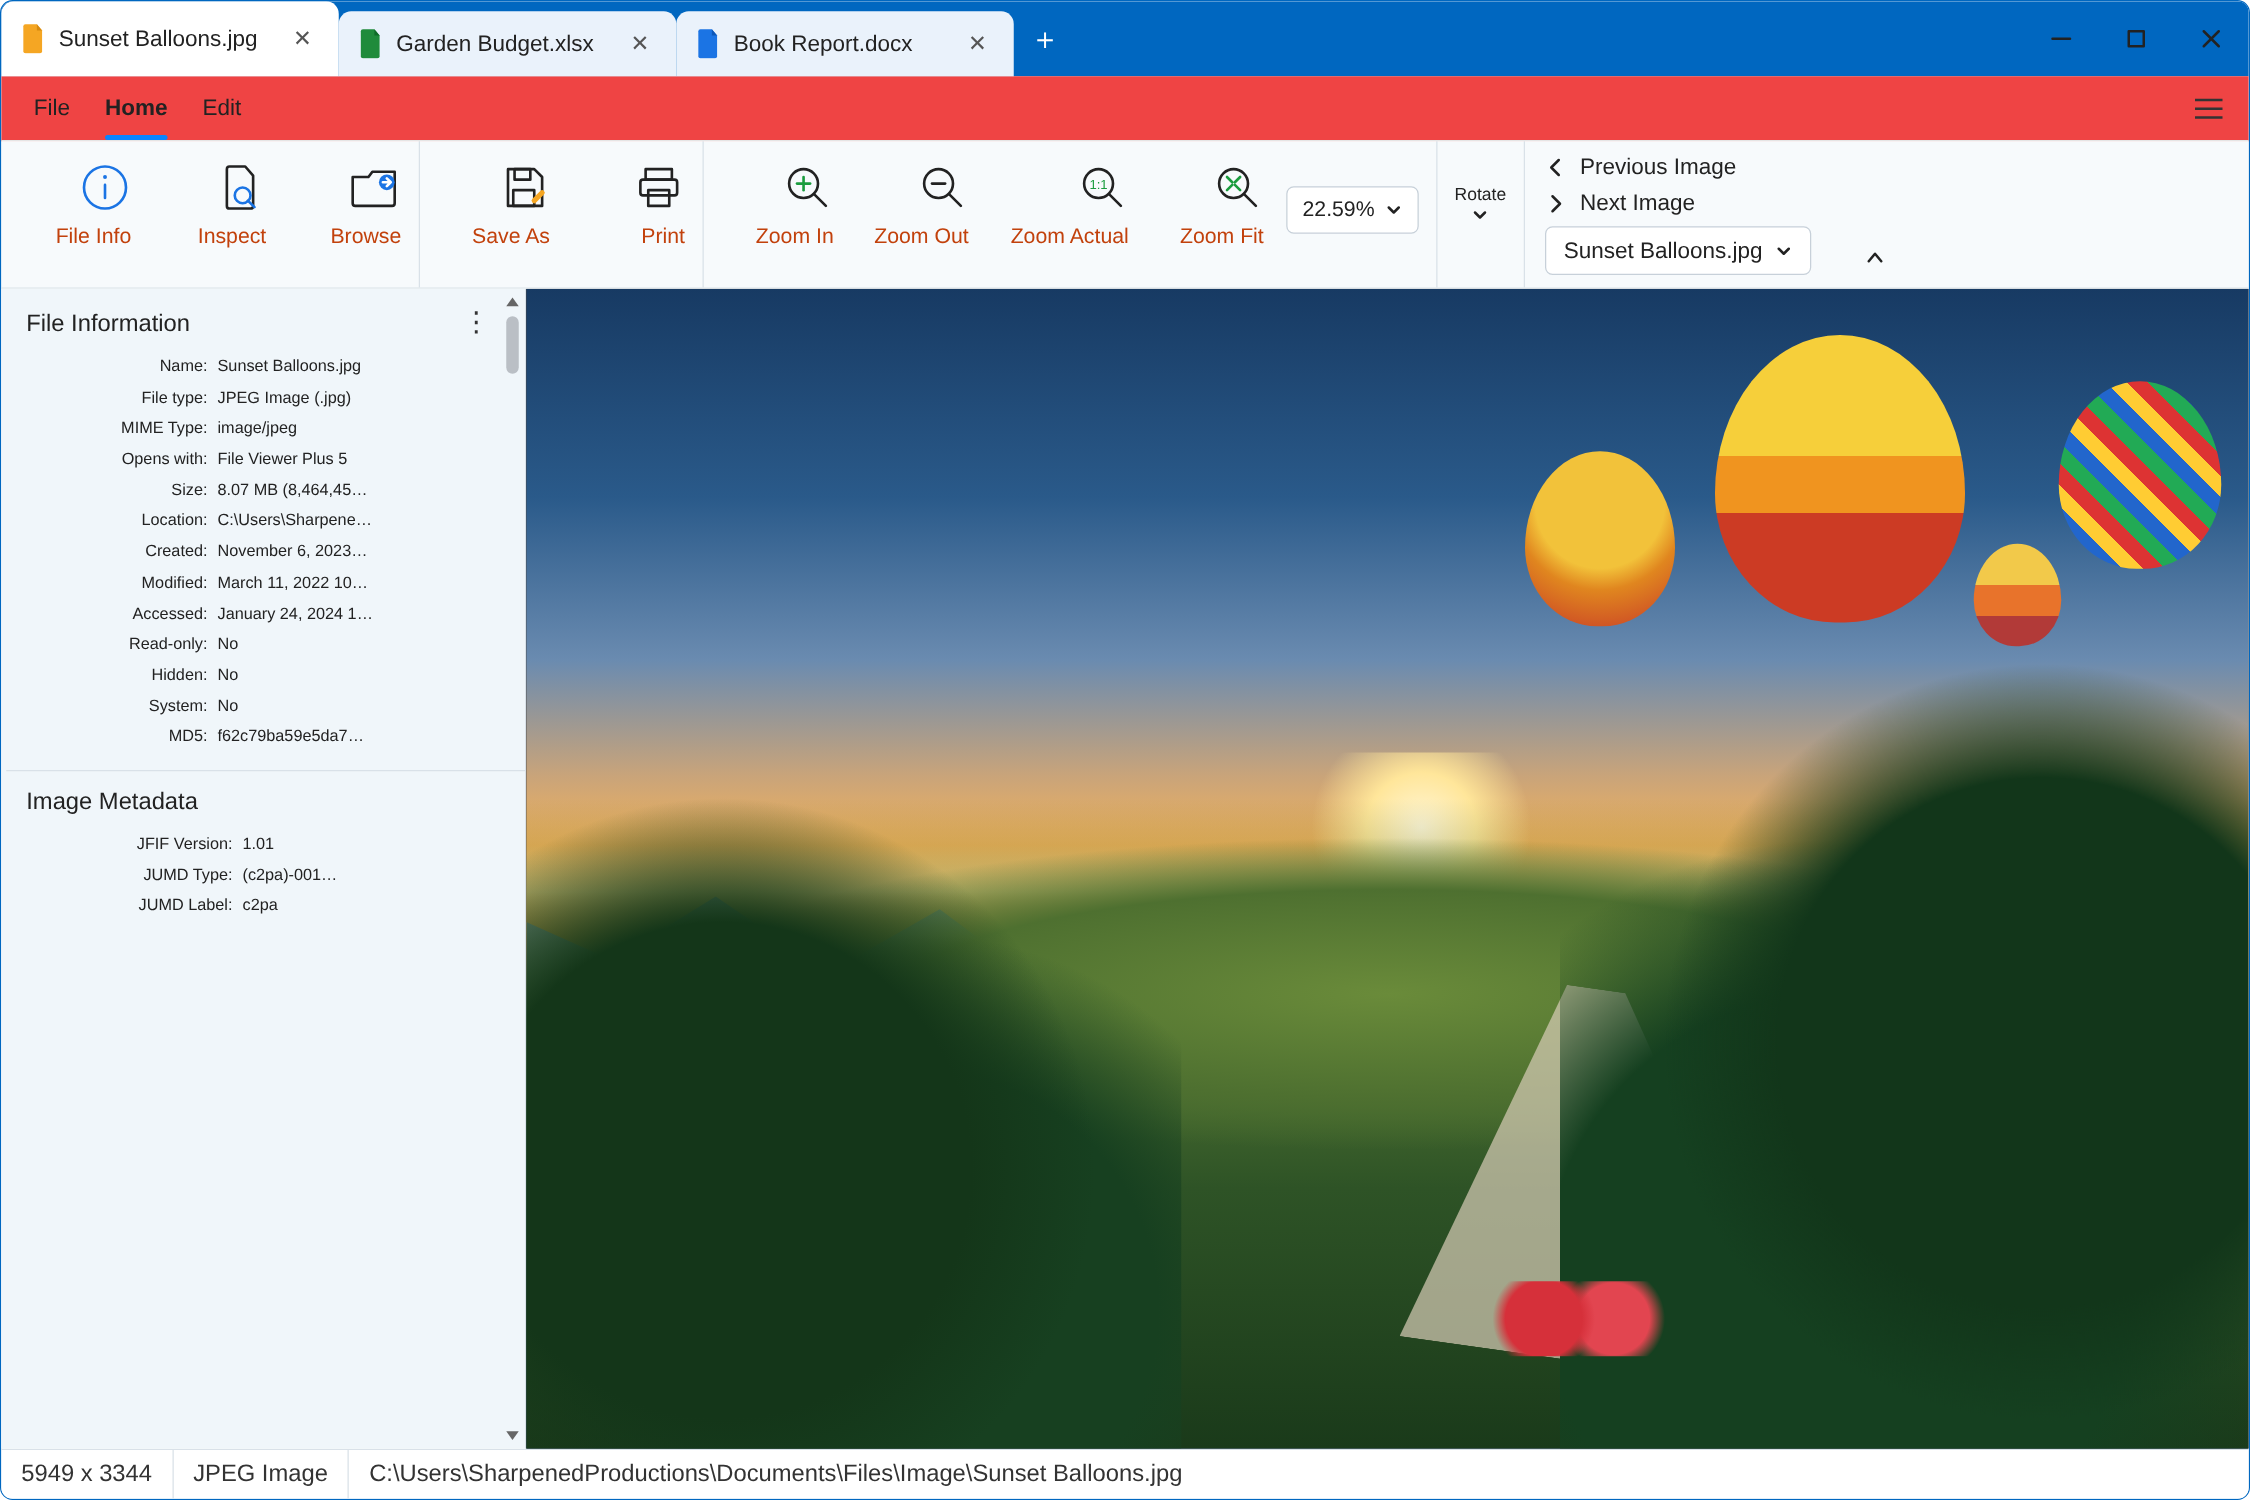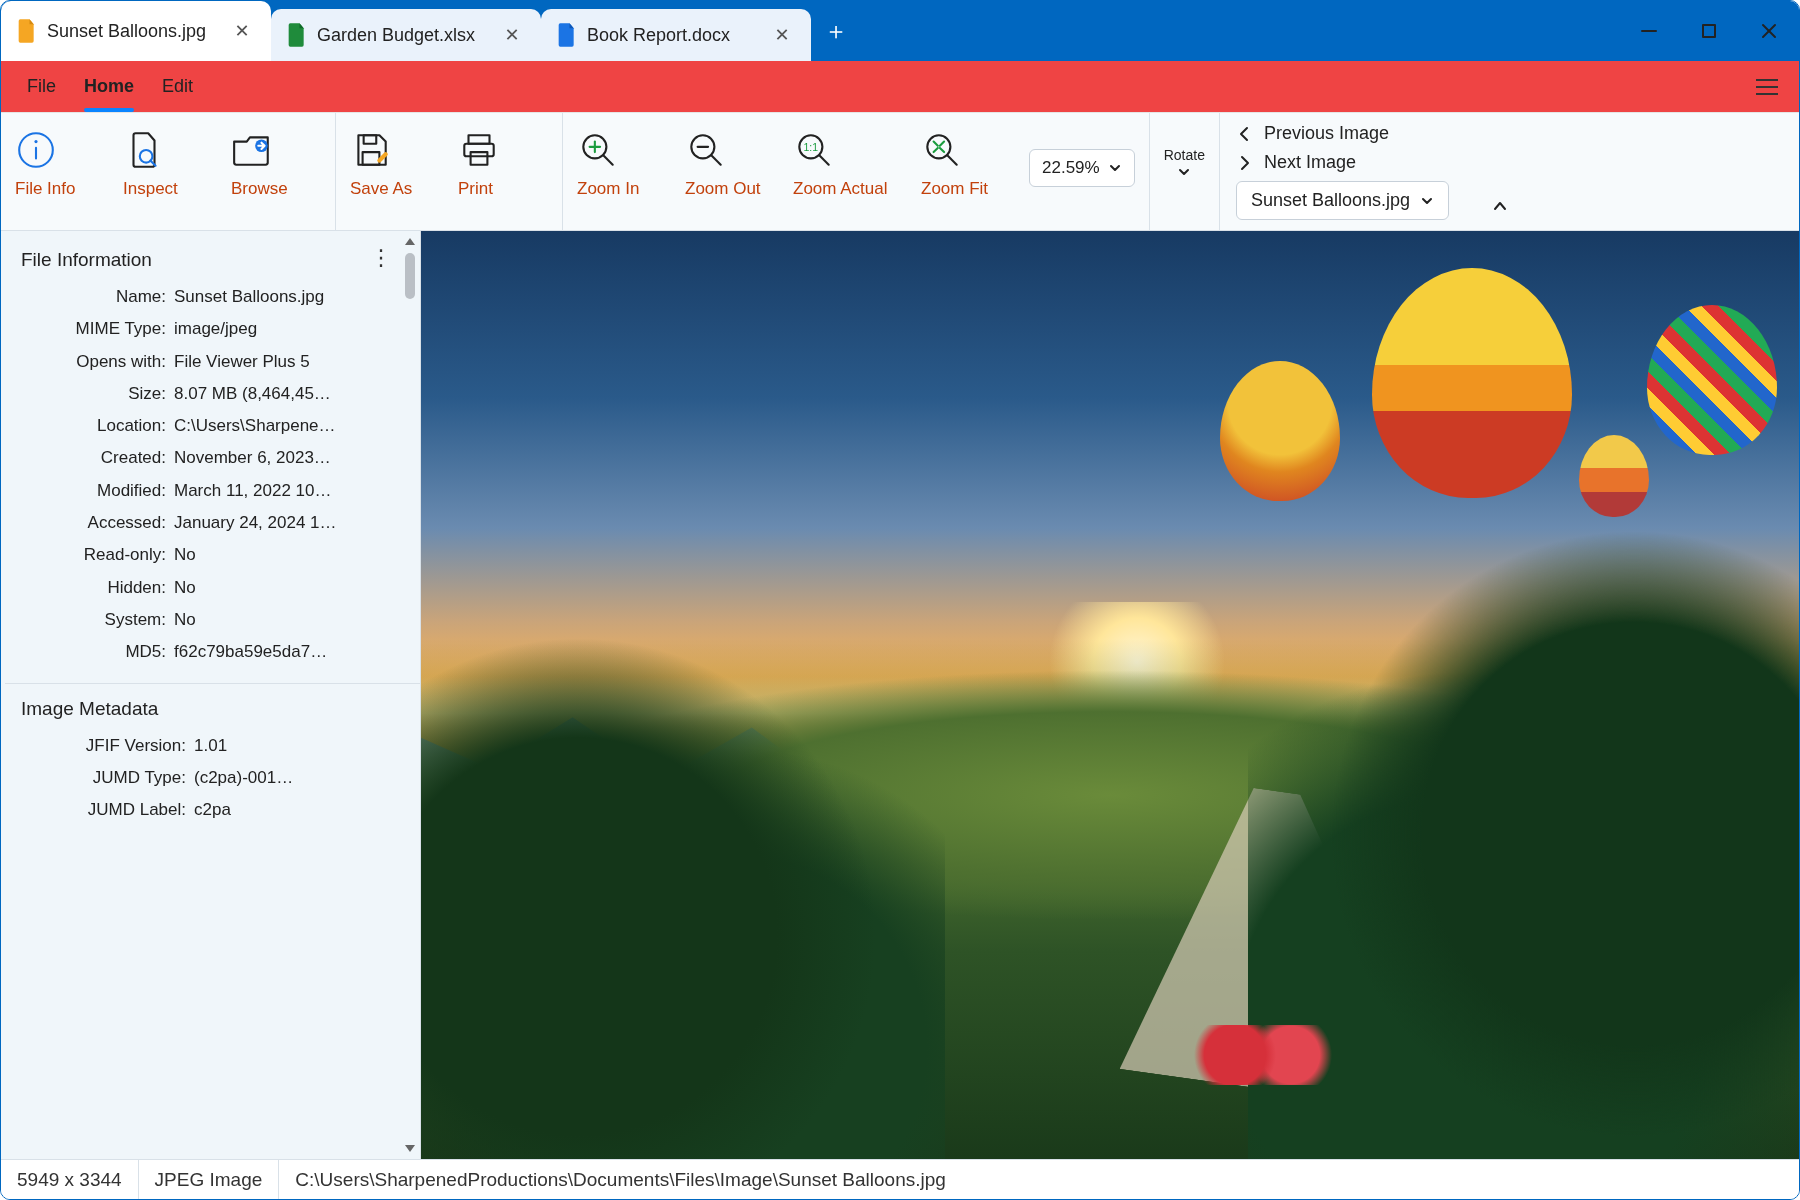--- a/index.html
+++ b/index.html
@@ -18,37 +18,37 @@
 .menubar{height:52px;background:#ef4444;display:flex;align-items:center;padding:0 12px;border-bottom:1px solid #e5e5e5}
 .menubar .menu{padding:0 14px;font-size:18px;height:100%;display:flex;align-items:center;position:relative}
 .menubar .menu.active{font-weight:600}
 .menubar .menu.active::after{content:"";position:absolute;left:14px;right:14px;bottom:0;height:4px;background:#0a84ff;border-radius:2px}
 .hamburger{margin-left:auto;width:40px;height:40px;display:flex;flex-direction:column;justify-content:center;gap:5px;align-items:center}
 .hamburger span{display:block;width:22px;height:2px;background:#333}
 
 .ribbon{display:flex;background:#f7fafc;border-bottom:1px solid #d9e1e8}
 .ribbon-group{display:flex;padding:10px 14px;border-right:1px solid #d9e1e8;align-items:flex-start;gap:18px}
 .ribbon-group.last{border-right:none}
-.rbtn{display:flex;flex-direction:column;align-items:flex-start;justify-content:flex-start;gap:8px;width:90px;padding-top:6px;cursor:default}
+.rbtn{display:flex;flex-direction:column;align-items:flex-end;justify-content:flex-start;gap:8px;width:90px;padding-top:6px;cursor:default}
 .rbtn .ico{width:42px;height:42px;display:flex;align-items:center;justify-content:center}
 .rbtn .lbl{font-size:17px;color:#c2410c;text-align:center;white-space:nowrap}
 .zoom-combo{display:flex;align-items:center;gap:8px;border:1px solid #c7d0d9;border-radius:6px;background:#fff;padding:8px 12px;margin-top:26px;font-size:17px}
 .rotate-col{display:flex;flex-direction:column;align-items:center;gap:2px;padding-top:6px}
 .rotate-col .lbl{font-size:14px}
 .nav-group{flex-direction:column;gap:8px;padding:10px 16px;justify-content:center;min-width:305px;position:relative}
 .nav-row{display:flex;align-items:center;gap:10px;font-size:18px;color:#222}
 .nav-row svg{width:18px;height:18px}
 .file-combo{display:flex;align-items:center;gap:10px;border:1px solid #c7d0d9;border-radius:6px;background:#fff;padding:8px 14px;font-size:18px}
 .collapse-btn{position:absolute;right:16px;bottom:12px}
 
 .body{flex:1;display:flex;overflow:hidden;background:#fff}
 .side{width:420px;background:#f0f6fa;border-right:1px solid #d9e1e8;display:flex;flex-direction:column;position:relative}
 .side-inner{flex:1;overflow:hidden;padding:10px 16px 10px 20px;position:relative}
 .sec-title{font-weight:400;font-size:19px;margin:8px 0 10px}
-.kv{display:flex;gap:8px;font-size:17px;line-height:1.9;overflow:hidden}
+.kv{display:flex;gap:8px;font-size:13px;line-height:1.9;overflow:hidden}
 .kv .k{width:145px;text-align:right;color:#222}
 .kv .v{flex:1;white-space:nowrap;overflow:hidden;text-overflow:ellipsis}
 .sep{height:1px;background:#d9e1e8;margin:14px -16px}
 .meta .kv .k{width:165px}
 .dots{position:absolute;top:14px;right:26px;font-size:22px;letter-spacing:2px;color:#333}
 .scrollbar{position:absolute;top:4px;right:2px;bottom:4px;width:16px;display:flex;flex-direction:column;align-items:center}
 .sb-btn{width:14px;height:14px;color:#666}
 .sb-thumb{width:10px;height:46px;background:#babfc5;border-radius:5px;margin-top:4px}
 
 .canvas{flex:1;background:#111;display:flex;align-items:stretch;position:relative}
@@ -305,20 +305,24 @@
    <div class="side">
      <div class="side-inner">
        <div class="dots">⋮</div>
        <div class="sec-title">File Information</div>
        <div id="fi-rows">
             <div class="kv">
               <div class="k">Name:</div>
               <div class="v">Sunset Balloons.jpg</div>
             </div>
             <div class="kv">
+              <div class="k">File type:</div>
+              <div class="v">JPEG Image (.jpg)</div>
+            </div>
+            <div class="kv">
               <div class="k">MIME Type:</div>
               <div class="v">image/jpeg</div>
             </div>
             <div class="kv">
               <div class="k">Opens with:</div>
               <div class="v">File Viewer Plus 5</div>
             </div>
             <div class="kv">
               <div class="k">Size:</div>
               <div class="v">8.07 MB (8,464,45…</div>

